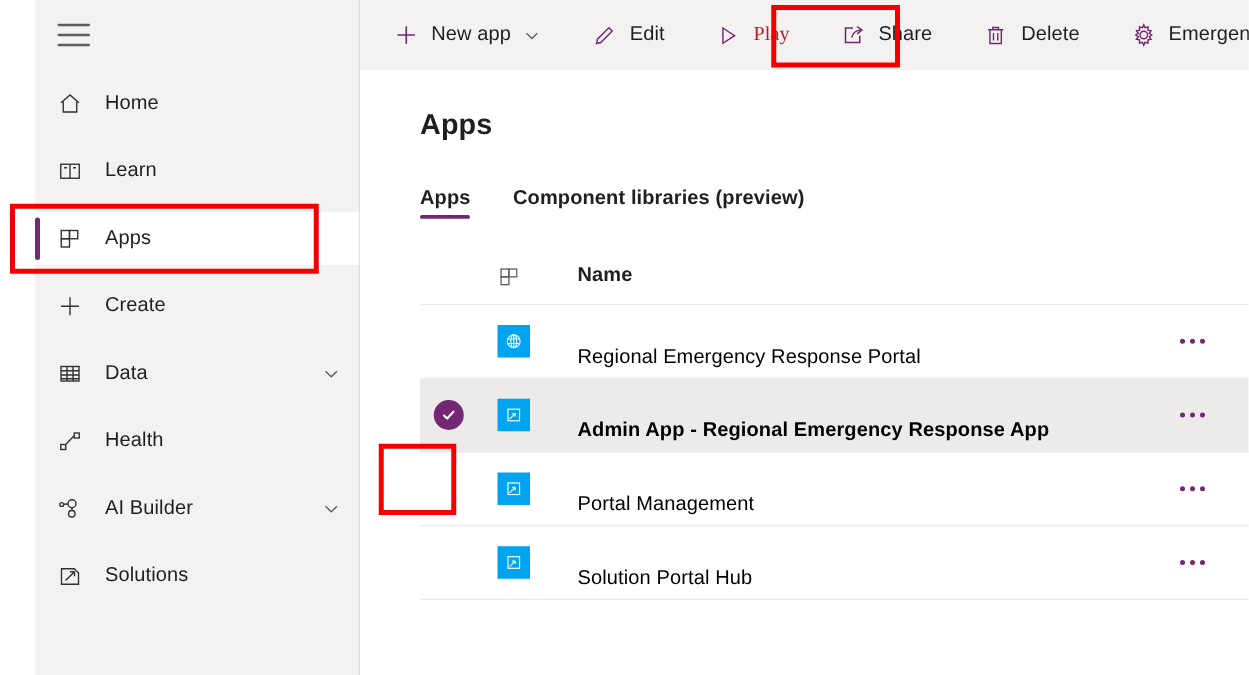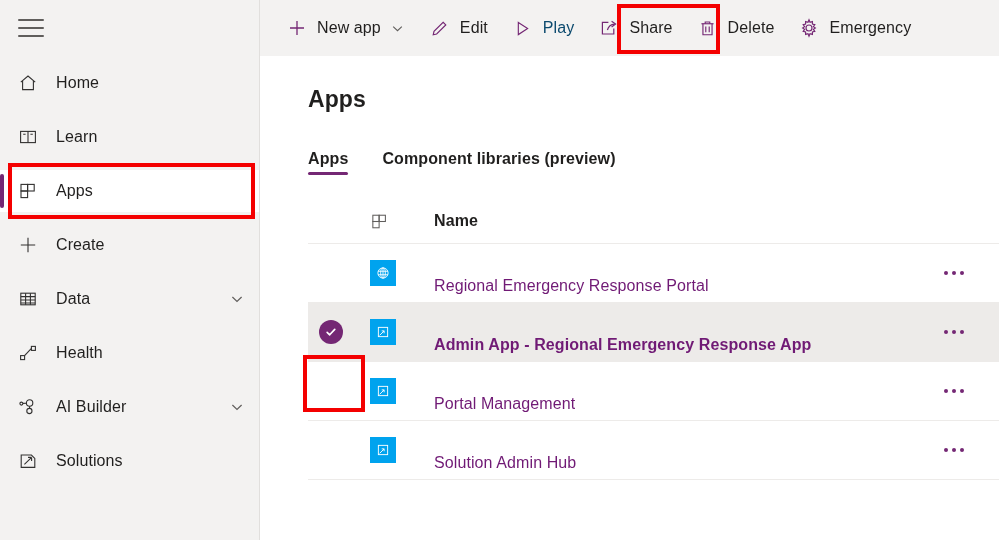--- a/index.html
+++ b/index.html
@@ -25,20 +25,21 @@
 
   
   .sidebar {
     width: 260px;
     height: 540px;
     background: #f3f2f1;
     border-right: 1px solid #e1dfdd;
     box-sizing: border-box;
     flex: 0 0 260px;
     position: relative;
+    margin-left: 28px;
   }
 
   .hamburger-wrap {
     height: 56px;
     display: flex;
     align-items: center;
     padding-left: 18px;
     box-sizing: border-box;
   }
   .hamburger {
@@ -127,20 +128,21 @@
   }
 
   .command-bar {
     height: 56px;
     flex: 0 0 56px;
     background: #f3f2f1;
     display: flex;
     align-items: center;
     padding-left: 16px;
     box-sizing: border-box;
+    gap: 16px;
   }
 
   .cmd {
     display: flex;
     align-items: center;
     height: 40px;
     padding: 0 10px;
     margin-right: 4px;
     cursor: pointer;
     white-space: nowrap;
@@ -161,21 +163,21 @@
     color: #201f1e;
     margin-left: 9px;
     letter-spacing: 0.1px;
   }
   .cmd .cmd-caret {
     margin-left: 9px;
     display: flex;
     align-items: center;
     color: #605e5c;
   }
-  .cmd.disabled .cmd-label { color: #0c4a6e; }
+  .cmd.disabled .cmd-label { color: #b91c1c; font-family: Liberation Serif, serif; }
 
   
   .content {
     flex: 1 1 auto;
     padding-left: 48px;
     padding-right: 0;
     box-sizing: border-box;
     overflow: hidden;
   }
 
@@ -272,21 +274,21 @@
     height: 58px;
     border-bottom: 1px solid #edebe9;
     cursor: pointer;
     position: relative;
   }
   .trow.selected {
     background: #edebe9;
   }
   .row-name {
     font-size: 16px;
-    color: #701a75;
+    color: #000000;
     letter-spacing: 0.1px;
     white-space: nowrap;
     overflow: hidden;
     text-overflow: ellipsis;
     margin-top: 26px;
   }
   .trow.selected .row-name { font-weight: 700; }
 
   .app-tile {
     width: 26px;
@@ -639,21 +641,21 @@
           <div class="col-icon">
             <span class="app-tile">
               <svg width="16" height="16" viewBox="0 0 20 20" fill="none" stroke="#ffffff" stroke-width="1.15">
                 <rect x="4.2" y="4.2" width="11.6" height="11.6"></rect>
                 <path d="M5.8 14.2 L11.4 8.6"></path>
                 <path d="M11.4 8.6 H8.4 M11.4 8.6 V11.6"></path>
               </svg>
             </span>
           </div>
           <div class="col-name">
-            <span class="row-name">Solution Admin Hub</span>
+            <span class="row-name">Solution Portal Hub</span>
           </div>
           <div class="col-actions">
             <span class="ellipsis">
                 <i></i>
                 <i></i>
                 <i></i>
               </span>
           </div>
         </div>
 

